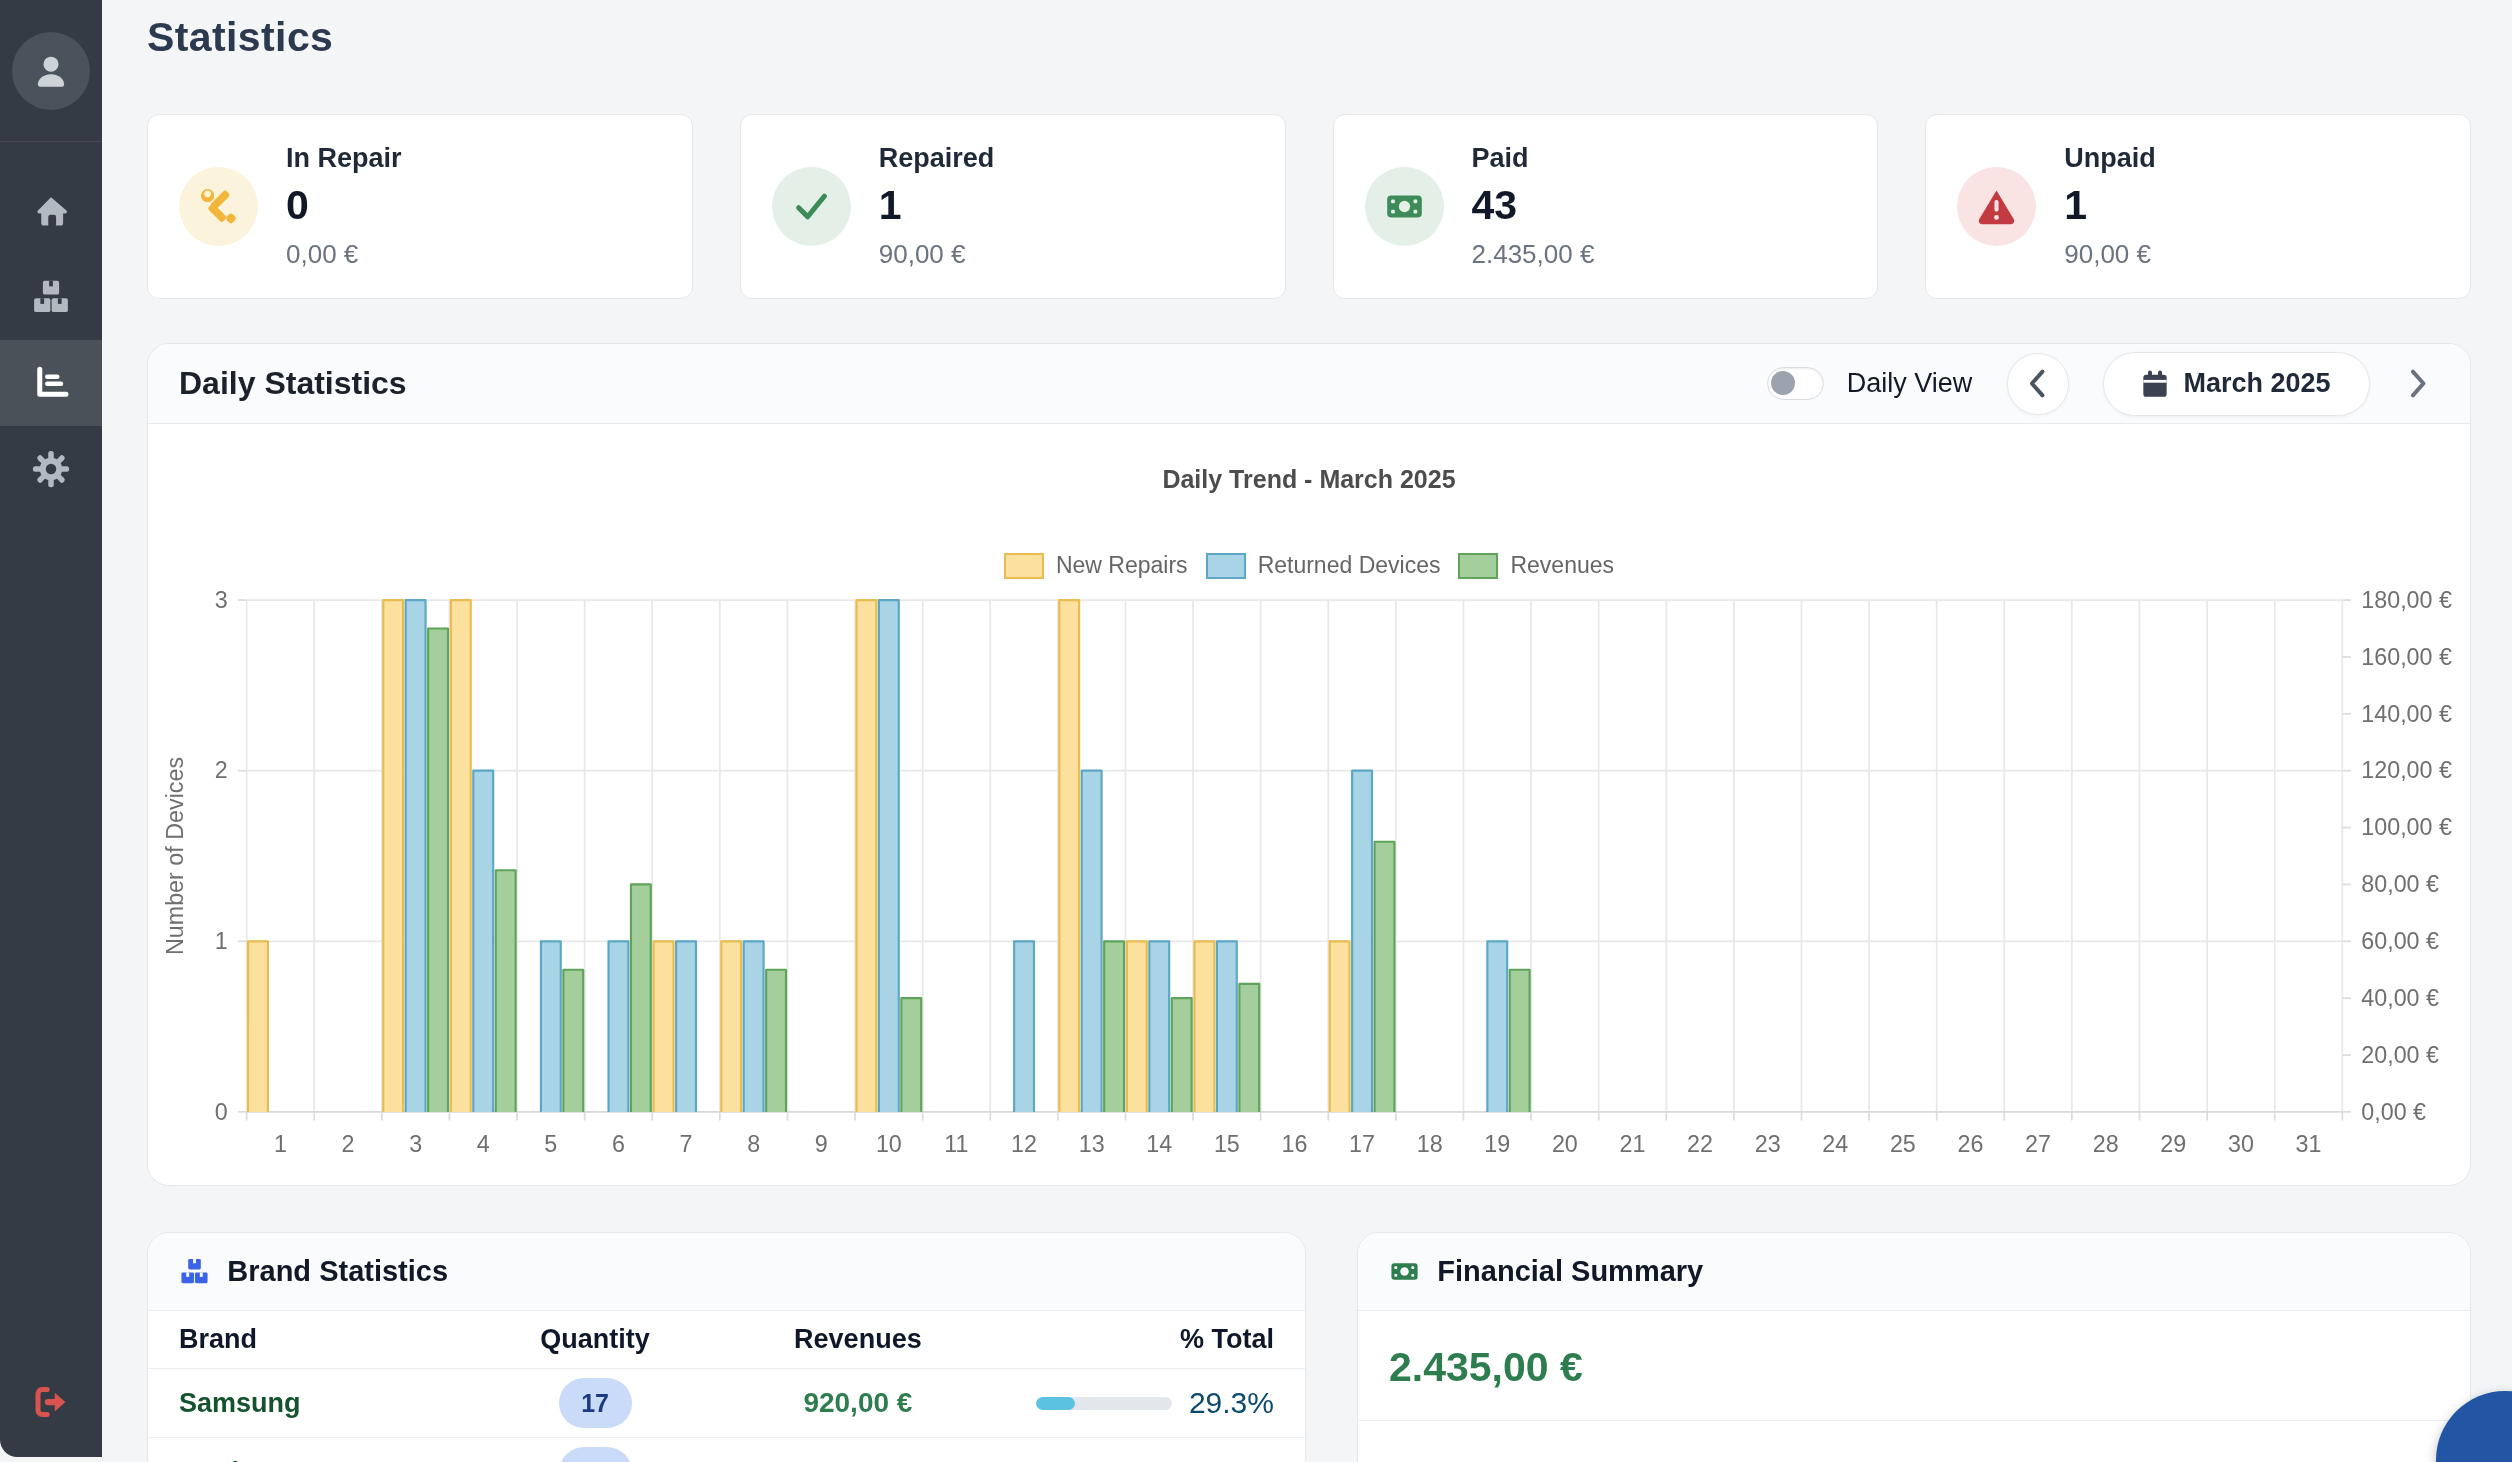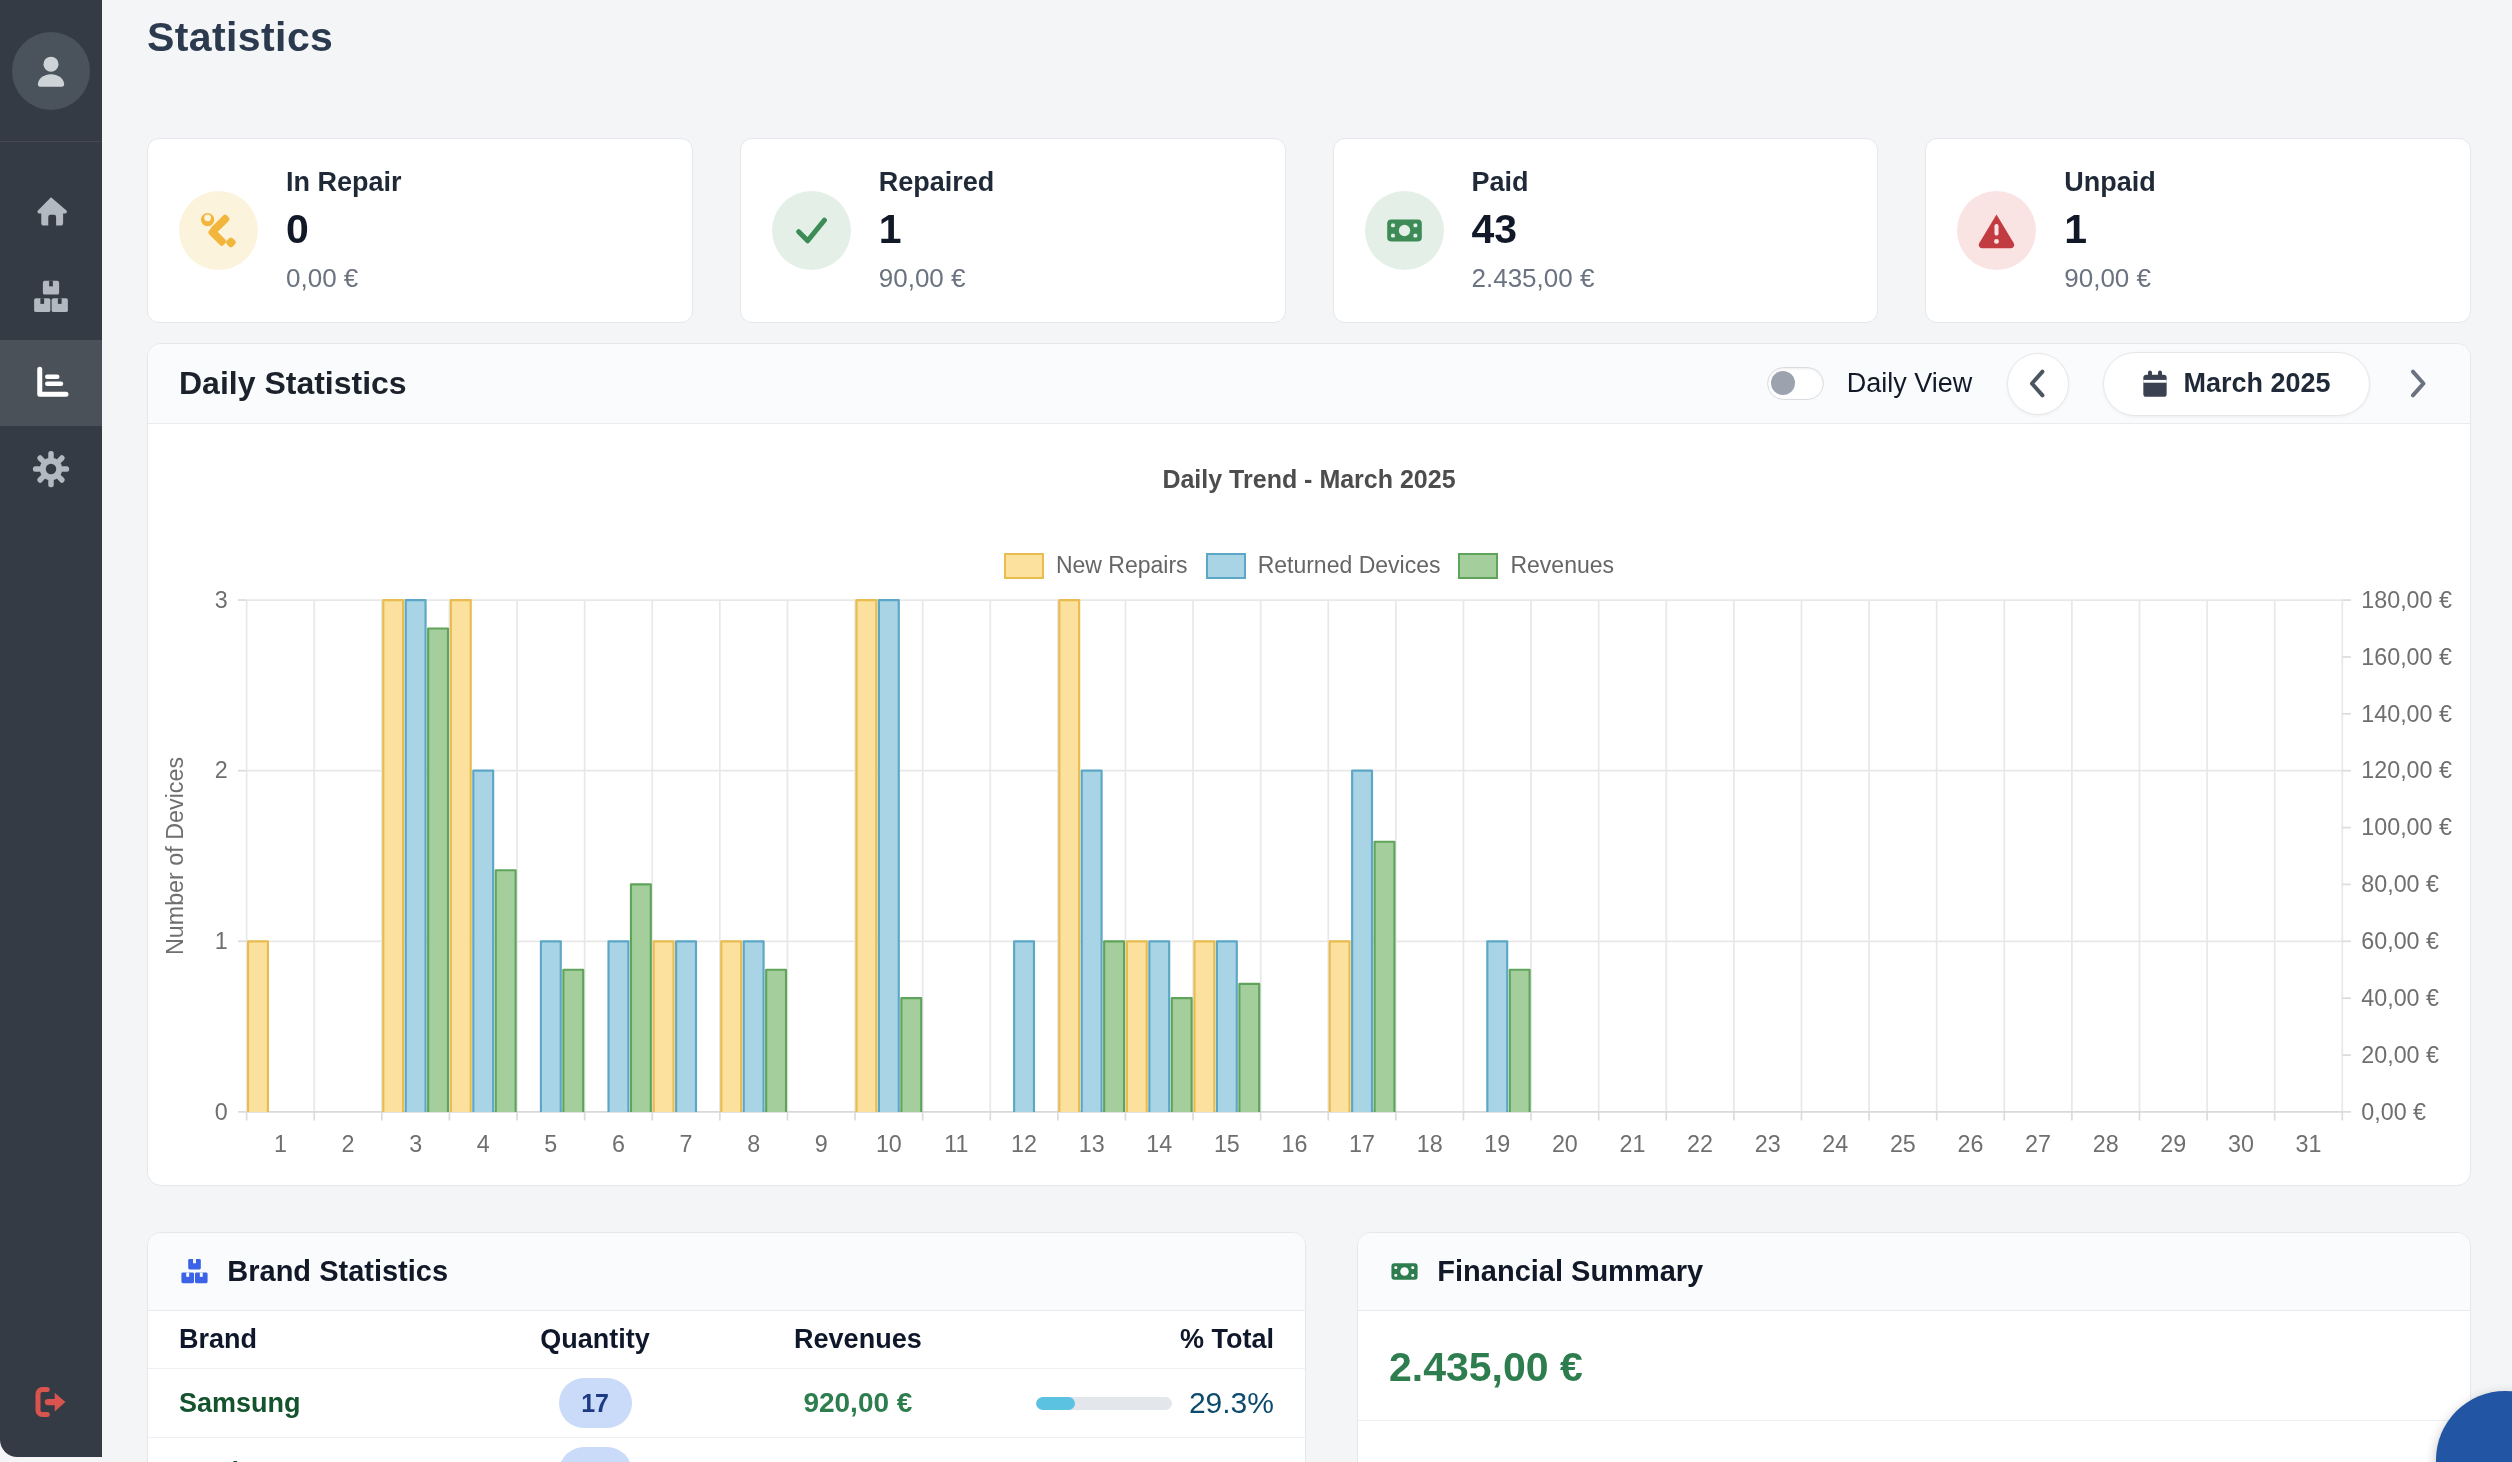--- a/index.html
+++ b/index.html
@@ -15,31 +15,31 @@
   .nav { display:flex; flex-direction:column; align-items:stretch; margin-top:26px; }
   .nav-item { height:86px; display:flex; align-items:center; justify-content:center; cursor:pointer; }
   .nav-item.active { background:#4a5159; }
   .logout { position:absolute; bottom:15.5px; left:0; width:102px; height:79px; display:flex; align-items:center; justify-content:center; cursor:pointer; }
 
   
   .main { position:absolute; left:102px; top:0; right:0; bottom:0; }
   .page-title { position:absolute; left:45px; top:14px; font-size:41px; font-weight:800; color:#2b3a4e; letter-spacing:0.4px; }
 
   
-  .cards { position:absolute; left:45px; top:114px; width:2324px; display:flex; gap:47px;margin-top:24px; }
+  .cards { position:absolute; left:45px; top:114px; width:2324px; display:flex; gap:47px; }
   .card { width:550px; height:185px; background:#fff; border:1.7px solid #e5e7ea; border-radius:12px;
           display:flex; align-items:center; padding:0 0 0 31px; position:relative; }
   .card .badge { width:79px; height:79px; border-radius:50%; display:flex; align-items:center; justify-content:center; flex:0 0 auto; }
   .card .col { margin-left:28px; display:flex; flex-direction:column; }
   .card .label { font-size:27px; font-weight:600; color:#1f2937; }
   .card .value { font-size:41px; font-weight:700; color:#111827; margin-top:8.6px; }
   .card .sub   { font-size:26px; color:#6b7280; margin-top:10.4px; }
 
   
-  .panel { position:absolute; background:#fff; border:1.7px solid #e5e7ea; border-radius:14px; overflow:hidden; }
+  .panel { position:absolute; background:#fff; border:1.7px solid #e5e7ea; border-radius:22px; overflow:hidden; }
   .panel-header { background:#fafbfc; border-bottom:1.7px solid #e9ebee; display:flex; align-items:center; }
 
   
   .panel.daily { left:45px; top:343px; width:2324px; height:843px; }
   .daily .panel-header { height:80px; padding:0 26px 0 31px; justify-content:space-between; }
   .panel-title { font-size:32px; font-weight:700; color:#1c222c; }
   .daily-controls { display:flex; align-items:center; gap:22.4px; }
   .toggle { width:57px; height:33px; border-radius:16.4px; background:#fff; border:1.7px solid #d9dce1; position:relative; cursor:pointer; box-shadow:inset 0 0.9px 2.6px rgba(0,0,0,.08); }
   .toggle .knob { position:absolute; left:2.6px; top:2.6px; width:24px; height:24px; border-radius:50%; background:#9ca3af; }
   .toggle-label { font-size:27px; color:#111827; }

